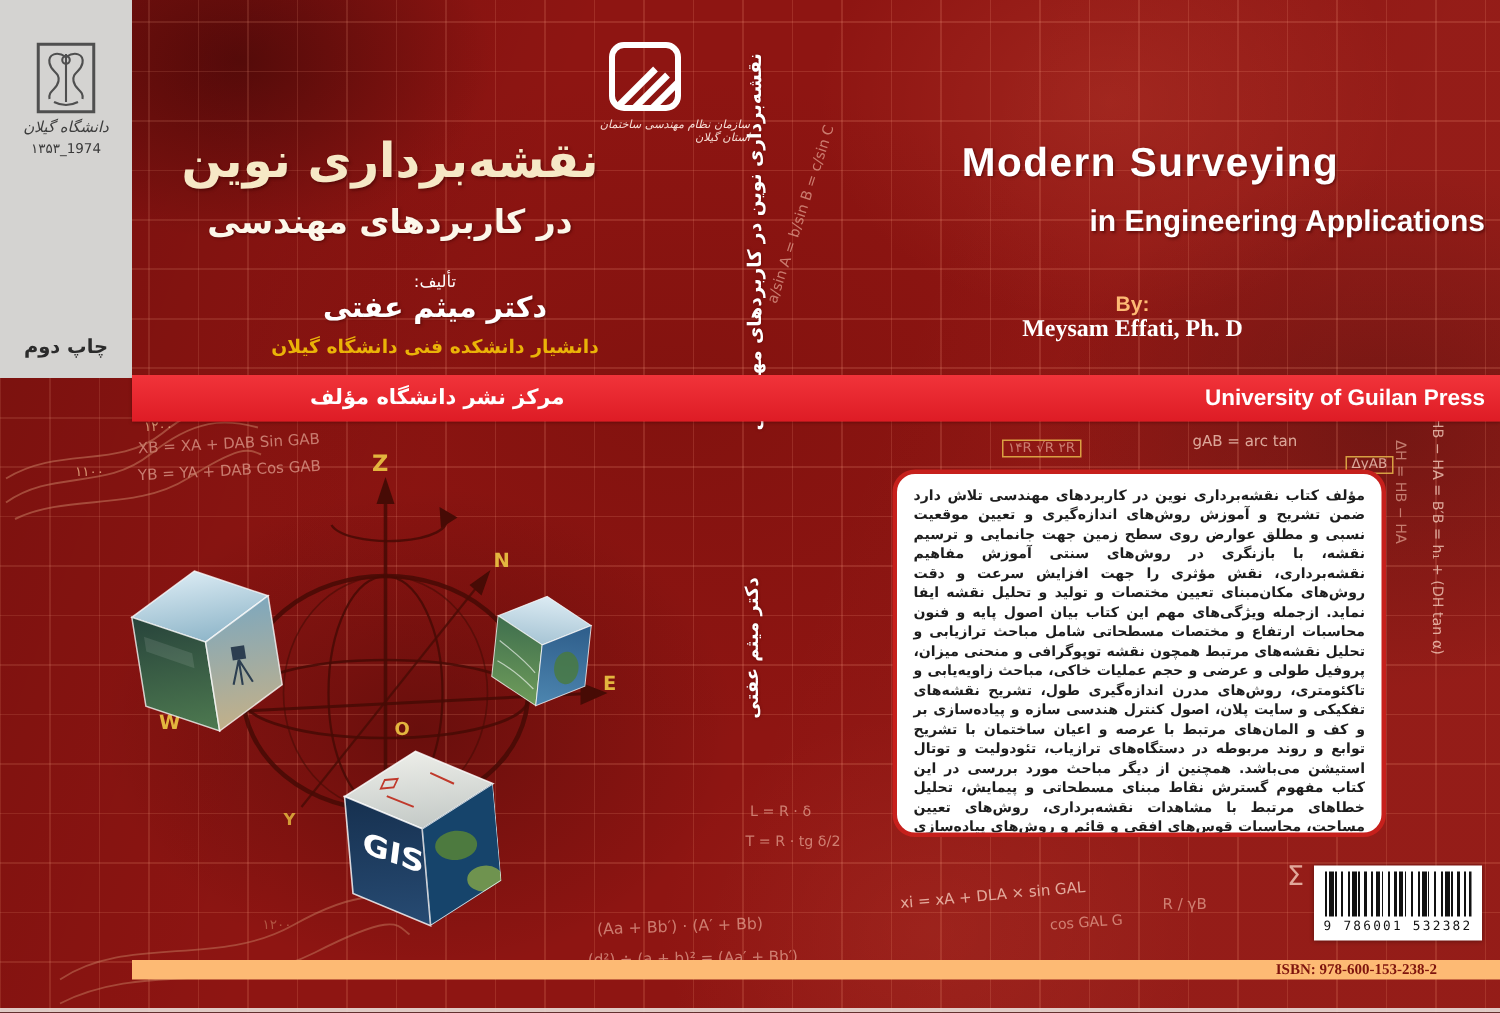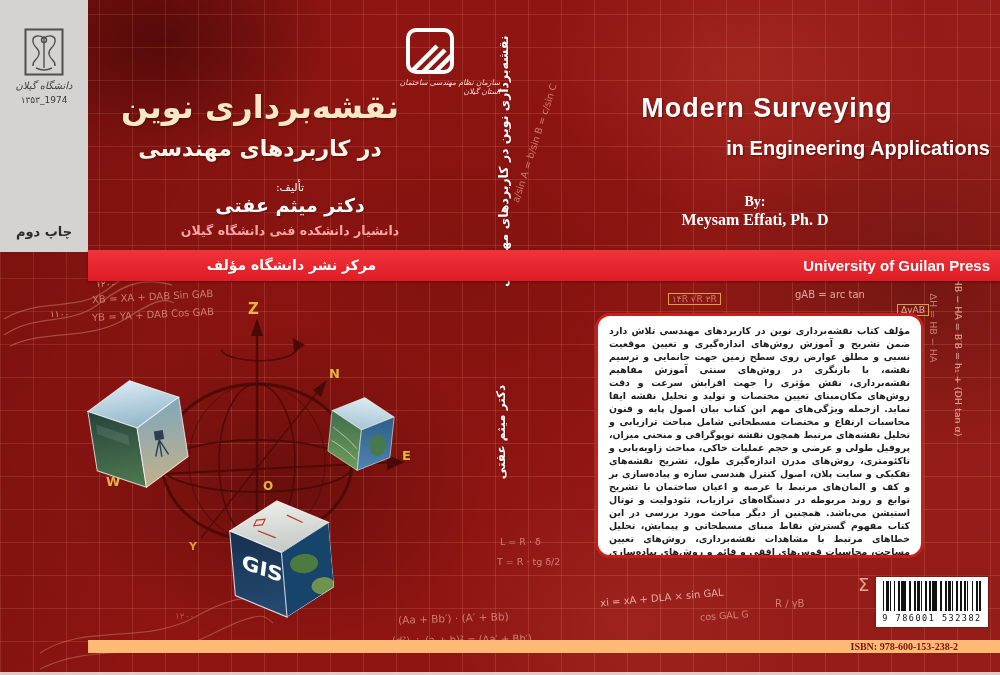--- a/index.html
+++ b/index.html
@@ -51,40 +51,40 @@
   
   .fa-title1{position:absolute;left:108px;top:88px;width:304px;text-align:center;direction:rtl;
              font-weight:bold;font-size:32px;color:#F6E8C6;text-shadow:1px 1px 2px rgba(60,0,0,.5);}
   .fa-title2{position:absolute;left:108px;top:136px;width:304px;text-align:center;direction:rtl;
              font-weight:bold;font-size:22px;color:#FCF7EA;text-shadow:1px 1px 2px rgba(60,0,0,.5);}
   .fa-byline{position:absolute;left:140px;top:181px;width:300px;text-align:center;direction:rtl;
              font-size:11px;color:#fff;}
   .fa-author{position:absolute;left:140px;top:194px;width:300px;text-align:center;direction:rtl;
              font-weight:bold;font-size:19px;color:#fff;text-shadow:1px 1px 2px rgba(60,0,0,.5);}
   .fa-affil{position:absolute;left:140px;top:223px;width:300px;text-align:center;direction:rtl;
-            font-weight:bold;font-size:12.5px;color:#fca5a5;}
+            font-weight:bold;font-size:12.5px;color:#eab308;}
 
   
   .band{position:absolute;left:88px;top:250px;width:912px;height:31px;
         background:linear-gradient(#F1333A,#DE1C25);box-shadow:0 1px 2px rgba(60,0,0,.5);}
   .band-fa{position:absolute;left:88px;top:250px;width:407px;height:31px;line-height:31px;
            text-align:center;color:#fff;font-weight:bold;font-size:14px;direction:rtl;}
   .band-en{position:absolute;left:520px;top:250px;width:470px;height:31px;line-height:31px;
            text-align:right;color:#fff;font-weight:bold;font-size:15px;
            font-family:"Liberation Sans",sans-serif;}
 
   
   .en-title1{position:absolute;left:532px;top:93px;width:470px;text-align:center;color:#fff;
              font-family:"Liberation Sans",sans-serif;font-weight:bold;font-size:27px;
              letter-spacing:1px;text-shadow:1px 1px 2px rgba(60,0,0,.55);}
   .en-title2{position:absolute;left:520px;top:137px;width:470px;text-align:right;color:#fff;
              font-family:"Liberation Sans",sans-serif;font-weight:bold;font-size:20px;
              text-shadow:1px 1px 2px rgba(60,0,0,.55);}
-  .en-by{position:absolute;left:520px;top:194px;width:470px;text-align:center;color:#ffffff;
-         font-family:Liberation Serif, serif;font-weight:bold;font-size:14px;}
+  .en-by{position:absolute;left:520px;top:194px;width:470px;text-align:center;color:#fdba74;
+         font-family:Liberation Sans, sans-serif;font-weight:bold;font-size:14px;}
   .en-author{position:absolute;left:520px;top:211px;width:470px;text-align:center;color:#fff;
              font-family:"Liberation Serif",serif;font-weight:bold;font-size:16px;}
 
   
   .blurb{position:absolute;left:595px;top:313px;width:329px;height:245px;box-sizing:border-box;
          background:#fff;border:3px solid #C6201C;border-radius:15px;padding:8px 11px 6px;
          overflow:hidden;}
   .blurb p{margin:0;direction:rtl;text-align:justify;color:#1d1d1d;
            font-weight:bold;font-size:9.4px;line-height:13px;}
 

